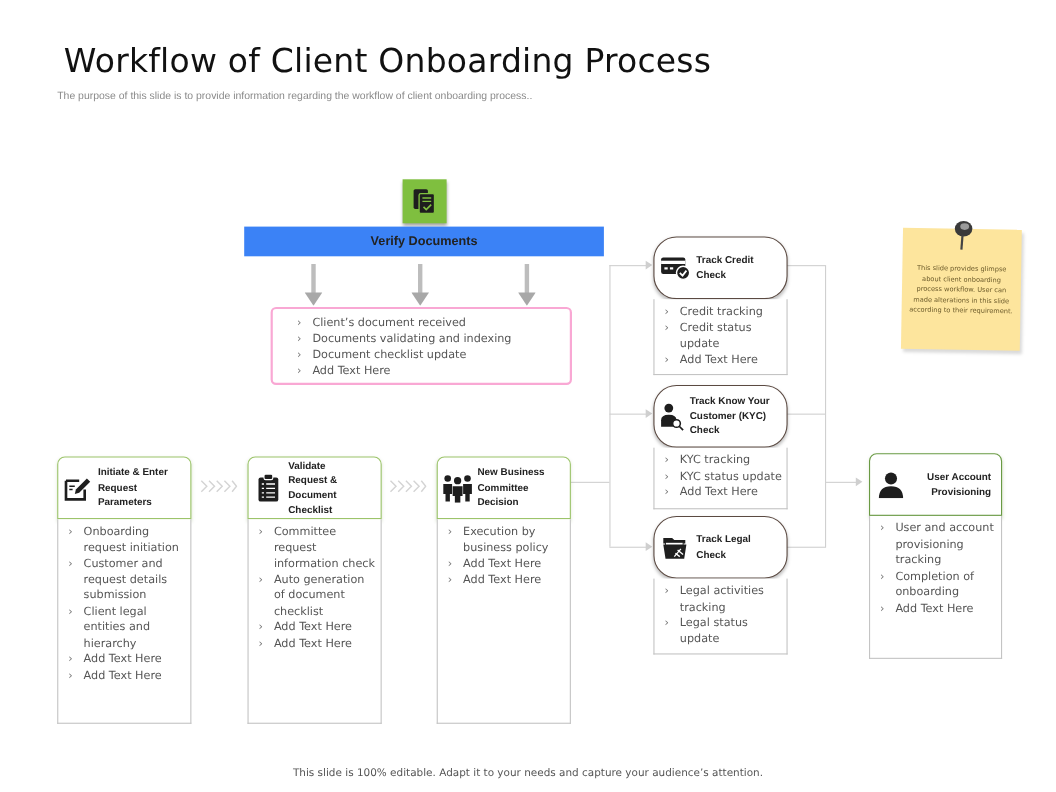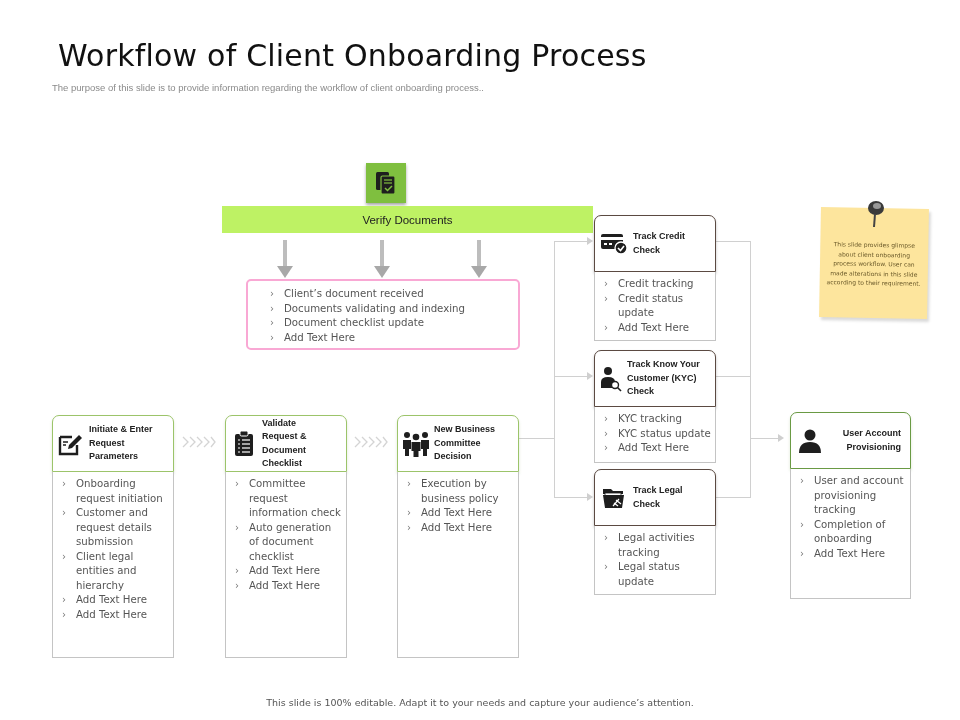--- a/index.html
+++ b/index.html
@@ -5,32 +5,32 @@
   * { box-sizing: border-box; margin: 0; padding: 0; }
   html, body { width: 960px; height: 720px; background: #ffffff; overflow: hidden; }
   body { position: relative; font-family: "DejaVu Sans", sans-serif; color: #222; }
 
   .title { position: absolute; left: 58px; top: 38px; font-size: 30px; font-weight: normal; color: #111; letter-spacing: 0.2px; font-family: "DejaVu Sans", sans-serif; }
   .subtitle { position: absolute; left: 52px; top: 82px; font-size: 9.5px; color: #8a8a8a; font-family: "Liberation Sans", sans-serif; }
   .footer { position: absolute; left: 0; width: 960px; top: 697px; text-align: center; font-size: 9.5px; color: #555; }
 
   
   .verify-icon-box { position: absolute; left: 366px; top: 163px; width: 40px; height: 40px; background: #7fbf3f; box-shadow: 0 2px 3px rgba(0,0,0,0.35); display:flex; align-items:center; justify-content:center; }
-  .verify-banner { position: absolute; left: 222px; top: 206px; width: 371px; height: 27px; background: #bef264; display:flex; align-items:center; justify-content:center; font-size: 11.5px; font-weight: normal; color: #222; font-family: "Liberation Sans", sans-serif; }
+  .verify-banner { position: absolute; left: 222px; top: 206px; width: 327px; height: 27px; background: #3b82f6; display:flex; align-items:center; justify-content:center; font-size: 11.5px; font-weight: bold; color: #222; font-family: "Liberation Sans", sans-serif; }
   .down-arrow { position: absolute; top: 240px; width: 16px; height: 38px; }
   .verify-list { position: absolute; left: 246px; top: 279px; width: 274px; height: 71px; border: 2px solid #f9a8d4; border-radius: 5px; padding: 6px 0 0 22px; }
 
   ul.items { list-style: none; }
   ul.items li { position: relative; padding-left: 14px; font-size: 10.2px; line-height: 14.5px; color: #555; }
   ul.items li::before { content: "›"; position: absolute; left: 0; top: 0; color: #777; font-size: 10px; }
 
   
   .card { position: absolute; }
   .card-head { position: absolute; left: 0; top: 0; background: #fff; border: 1px solid #9cc46a; border-radius: 7px 7px 0 0; box-shadow: 0 2px 3px rgba(120,160,80,0.25); display:flex; align-items:center; }
-  .card-head.dark { border-color: #5b4a42; box-shadow: 0 2px 3px rgba(0,0,0,0.25); }
+  .card-head.dark { border-color: #5b4a42; box-shadow: 0 2px 3px rgba(0,0,0,0.25); border-radius: 21px; }
   .card-head .ic { width: 36px; display:flex; justify-content:center; align-items:center; flex-shrink:0; }
   .card-head .lbl { font-size: 9px; font-weight: bold; line-height: 13.5px; color: #222; font-family: "Liberation Sans", sans-serif; }
   .card-body { position: absolute; left: 0; background: #fff; border: 1px solid #c4c4c4; border-top: none; padding: 5px 4px 0 9px; }
 
   .chev { position: absolute; top: 436px; }
 
   .line { position: absolute; background: #d0d0d0; }
   .arrowhead { position: absolute; width: 0; height: 0; border-top: 4px solid transparent; border-bottom: 4px solid transparent; border-left: 6px solid #cfcfcf; }
 
   

